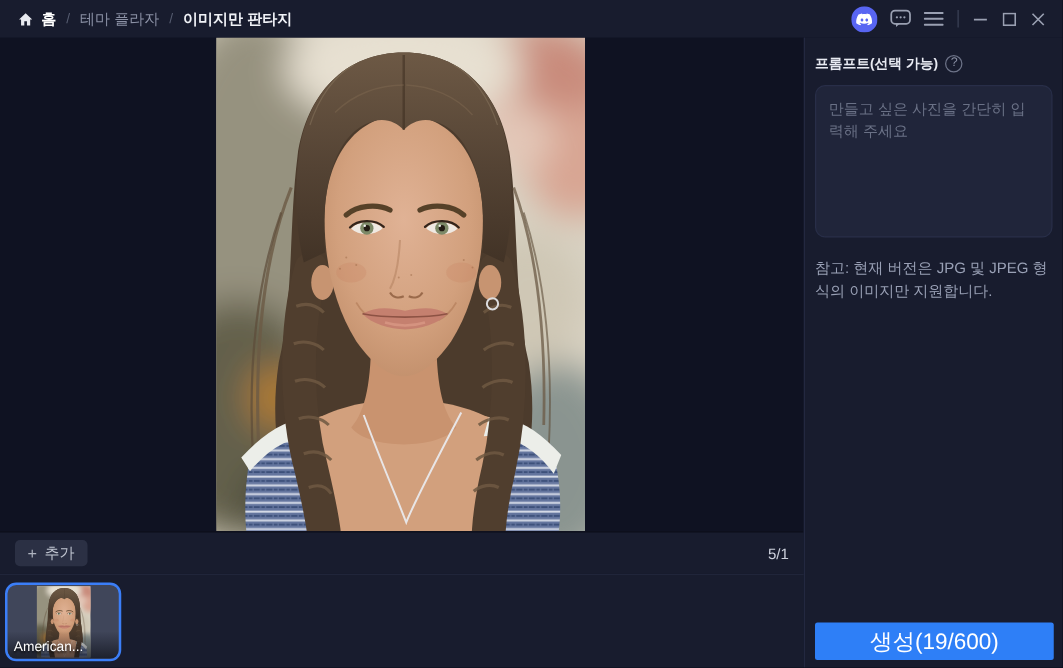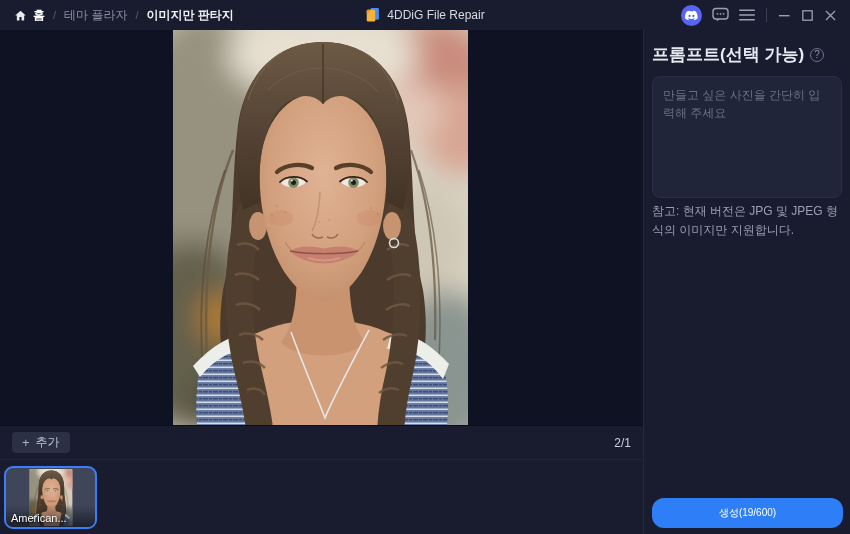--- a/index.html
+++ b/index.html
@@ -35,26 +35,26 @@
   
   .thumb-strip { position:absolute; top:459px; left:0; width:643px; height:75px; background:#181c2e; border-top:1px solid #20253a; }
   .thumb { position:absolute; left:4px; top:6px; width:93px; height:63px; border:2px solid #3b7ef8; border-radius:9px; background:#40465a; overflow:hidden; cursor:pointer;padding-left:11px; }
   .thumb-photo { position:absolute; left:50%; top:1px; transform:translateX(-50%); }
   .thumb-fade { position:absolute; left:0; right:0; bottom:0; height:22px; background:linear-gradient(to top, rgba(10,12,20,.65), rgba(10,12,20,0)); }
   .thumb-caption { position:absolute; left:5px; bottom:3px; color:#ffffff; font-size:11px; text-shadow:0 1px 2px rgba(0,0,0,.9); }
 
   
   .right-panel { position:absolute; top:30px; left:643px; width:207px; height:504px; background:#181c2e; border-left:1px solid #232840; padding:13px 8px 0 8px; }
   .panel-title-row { display:flex; align-items:center; gap:6px; }
-  .panel-title { color:#e8eaf2; font-size:17px; font-weight:bold; }
+  .panel-title { color:#e8eaf2; font-size:11px; font-weight:bold; }
   .help-icon { width:14px; height:14px; border:1px solid #6d7388; border-radius:50%; color:#8a90a4; font-size:10px; display:flex; align-items:center; justify-content:center; cursor:pointer; }
   .prompt-area { margin-top:10px; width:100%; height:122px; background:#20253a; border:1px solid #282e48; border-radius:8px; color:#dfe2ec; font-size:12px; line-height:1.5; padding:9px 10px; resize:none; outline:none; font-family:inherit; }
   .prompt-area::placeholder { color:#6a7186; }
-  .panel-note { font-size:12px; color:#99a0b5; line-height:1.55; }
-  .generate-btn { position:absolute; left:8px; right:7px; bottom:6px; height:30px; background:#2e7ff7; border:none; border-radius:12px; color:#ffffff; font-size:10px; display:flex; align-items:center; justify-content:center; cursor:pointer; font-family:inherit; }
+  .panel-note { margin-top:10px; font-size:12px; color:#99a0b5; line-height:1.55; }
+  .generate-btn { position:absolute; left:8px; right:7px; bottom:6px; height:30px; background:#2e7ff7; border:none; border-radius:2px; color:#ffffff; font-size:18px; display:flex; align-items:center; justify-content:center; cursor:pointer; font-family:inherit; }
 
   svg { display:block; }
   .hidden-defs { position:absolute; width:0; height:0; }
 </style>
 </head>
 <body>
 
 <svg class="hidden-defs" aria-hidden="true">
   <defs>
     <filter id="fBlur" x="-40%" y="-40%" width="180%" height="180%">
@@ -183,28 +183,20 @@
           <path d="M8 2 L14.5 8 H12.5 V14 H9.3 V9.8 H6.7 V14 H3.5 V8 H1.5 Z" fill="#e8eaf0"></path>
         </svg>
       <span>홈</span>
     </span>
     <span class="crumb-sep">/</span>
     <span class="crumb-mid">테마 플라자</span>
     <span class="crumb-sep">/</span>
     <span class="crumb-cur">이미지만 판타지</span>
   </nav>
 
-  <div class="app-title">
-    <svg width="15" height="16" viewBox="0 0 16 17">
-      <rect x="5.5" y="1" width="9" height="12.5" rx="1.5" fill="#4a8df0"></rect>
-      <rect x="1.5" y="3" width="9" height="12.5" rx="1.5" fill="#f7b43c"></rect>
-      <path d="M1.5 4.5 C1.5 3.7 2.2 3 3 3 H6 L1.5 7.5 Z" fill="#ef9430"></path>
-    </svg>
-    <span>4DDiG File Repair</span>
-  </div>
 
   <div class="win-icons">
     <span class="win-btn discord-wrap">
       <svg width="21" height="21" viewBox="0 0 21 21">
         <circle cx="10.5" cy="10.5" r="10.5" fill="#5865F2"></circle>
         <path fill="#ffffff" d="M15.2 6.6c-.9-.4-1.8-.7-2.8-.9l-.35.7c-1-.15-2.1-.15-3.1 0l-.35-.7c-1 .2-1.9.5-2.8.9-1.6 2.4-2 4.7-1.8 7 1.1.8 2.2 1.3 3.3 1.6l.6-1c-.5-.2-.9-.4-1.3-.7.3-.2.3-.2.5-.35 2 1 4.4 1 6.4 0 .2.15.2.15.5.35-.4.3-.85.5-1.3.7l.6 1c1.1-.3 2.2-.8 3.3-1.6.25-2.7-.4-5-1.75-7zM8.6 12.2c-.6 0-1.1-.55-1.1-1.2s.5-1.2 1.1-1.2 1.1.55 1.1 1.2-.5 1.2-1.1 1.2zm3.8 0c-.6 0-1.1-.55-1.1-1.2s.5-1.2 1.1-1.2 1.1.55 1.1 1.2-.5 1.2-1.1 1.2z"></path>
       </svg>
     </span>
     <span class="win-btn chat-wrap">
       <svg width="17" height="16" viewBox="0 0 17 16">
@@ -247,21 +239,21 @@
         <use href="#portrait"></use>
       </svg>
   </div>
 </main>
 
 <div class="bottom-bar">
   <button class="add-btn">
     <span class="add-plus">+</span>
     <span>추가</span>
   </button>
-  <span class="page-indicator">2/1</span>
+  <span class="page-indicator">5/1</span>
 </div>
 
 <div class="thumb-strip">
   <div class="thumb">
     <svg class="thumb-photo" width="43" height="57" viewBox="0 0 295 395" preserveAspectRatio="xMidYMid slice">
         <use href="#portrait"></use>
       </svg>
     <div class="thumb-fade"></div>
     <span class="thumb-caption">American...</span>
   </div>

